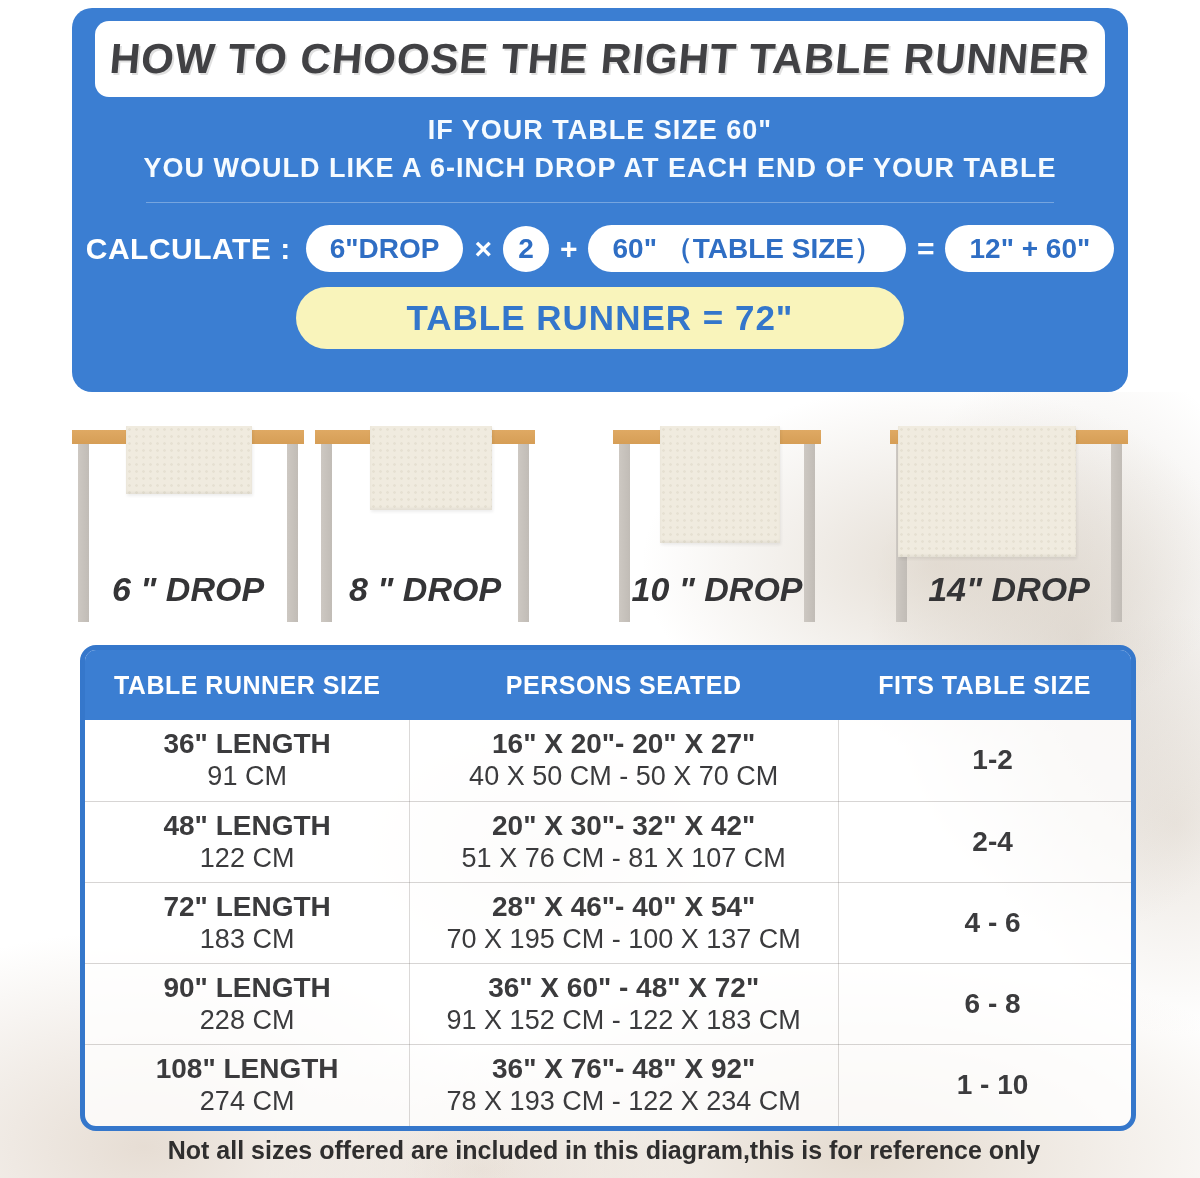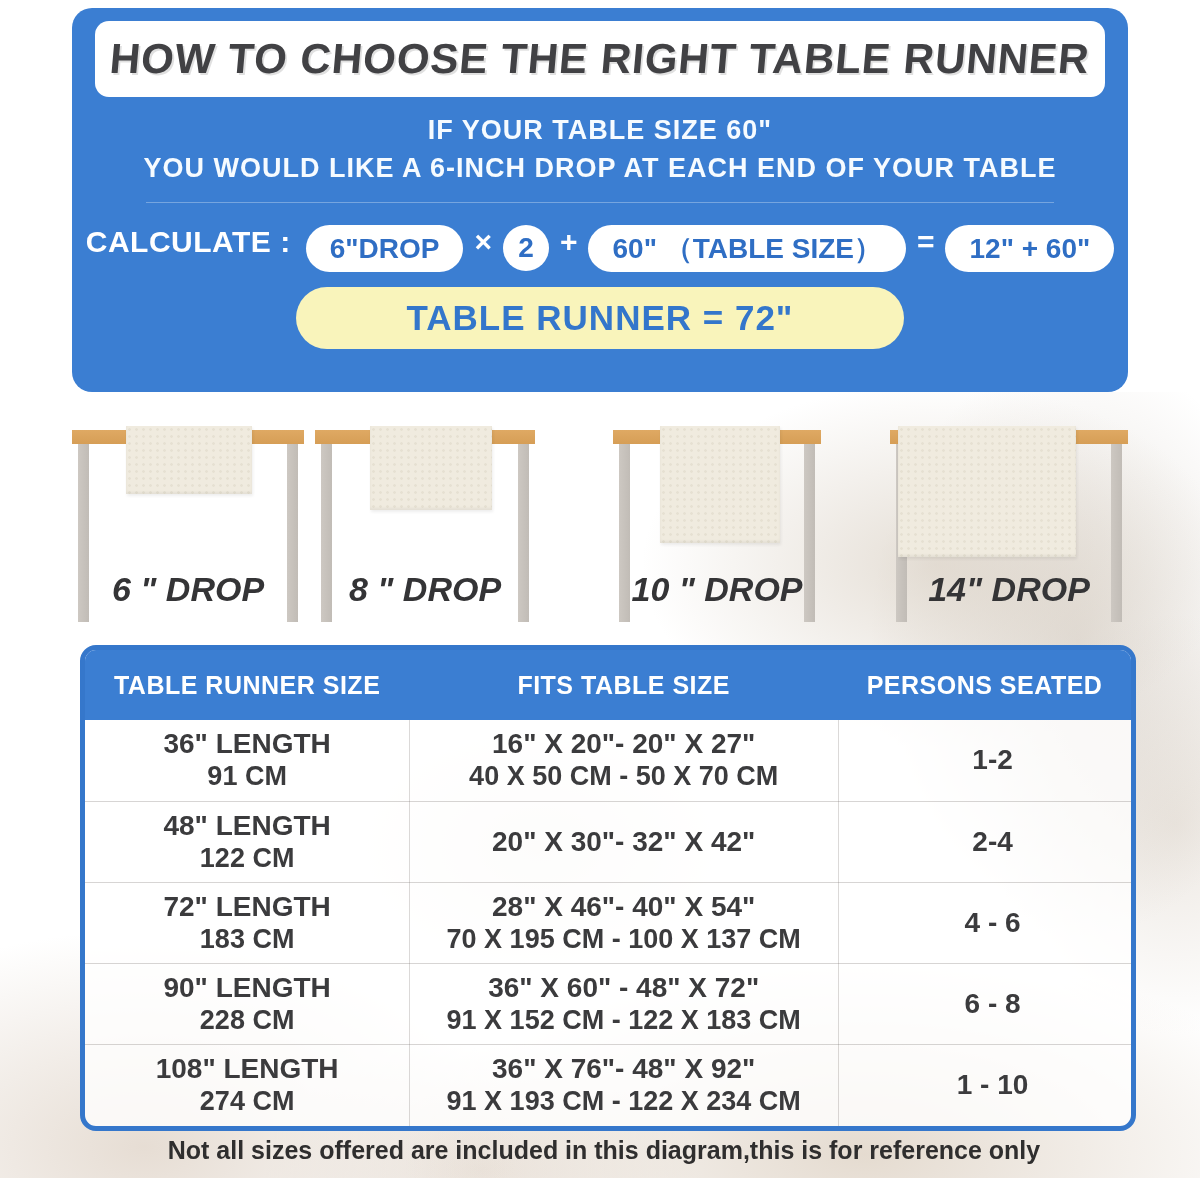--- a/index.html
+++ b/index.html
@@ -38,21 +38,21 @@
   .title-box h1 {
     font-size:42px; font-weight:800; color:#414144; letter-spacing:1px;
     transform:skewX(-5deg); text-shadow:2px 2px 0 rgba(0,0,0,.12); white-space:nowrap;
   }
   .intro { text-align:center; color:#f6fbff; }
   .intro .i1 { margin-top:18px; font-size:27px; font-weight:700; letter-spacing:1px; }
   .intro .i2 { margin-top:7px;  font-size:27px; font-weight:700; letter-spacing:1px; }
   .divider { margin:18px auto 0; width:86%; height:1px; background:rgba(255,255,255,.3); }
 
   .calc-row {
-    margin-top:22px; display:flex; justify-content:center; gap:11px;
+    margin-top:22px; display:flex; align-items:center; justify-content:center; gap:11px;
     color:#ffffff;
   }
   .calc-label { font-size:30px; font-weight:800; letter-spacing:.5px; margin-right:4px; }
   .pill {
     background:#ffffff; color:#2f6ec4; font-weight:800; font-size:28px;
     height:47px; border-radius:24px; padding:0 24px;
     display:flex; align-items:center; white-space:nowrap;
   }
   .op { font-size:30px; font-weight:800; }
   .circle {
@@ -110,21 +110,21 @@
   }
   .tbody { position:relative; height:406px; }
   .vsep { position:absolute; top:0; bottom:0; width:1px; background:rgba(110,105,100,.25); }
   .vsep.v1 { left:31%; } .vsep.v2 { left:72%; }
   .trow {
     display:grid; grid-template-columns:31% 41% 28%; height:81px; align-items:center;
   }
   .trow + .trow { border-top:1px solid rgba(110,105,100,.28); }
   .cell { text-align:center; color:#3b3b3d; line-height:1.17; }
   .cell .l1 { font-size:28px; font-weight:700; }
-  .cell .l2 { font-size:27px; font-weight:700; }
+  .cell .l2 { font-size:27px; font-weight:400; }
   .c3 .l1 { font-size:28px; font-weight:700;padding-left:16px; }
 
   
   .footer-note {
     position:absolute; left:0; top:1136px; width:1200px; text-align:center;
     font-size:25px; font-weight:700; color:#2f2e2e;padding-left:8px;
   }
 </style>
 </head>
 <body>
@@ -182,22 +182,22 @@
       <div class="leg leg-l"></div>
       <div class="leg leg-r"></div>
       <div class="cloth"></div>
       <figcaption class="drop-label">14" DROP</figcaption>
     </figure>
   </section>
 
   <section class="size-panel">
     <div class="thead">
       <div class="th">TABLE RUNNER SIZE</div>
+      <div class="th">PERSONS SEATED</div>
       <div class="th">FITS TABLE SIZE</div>
-      <div class="th">PERSONS SEATED</div>
     </div>
     <div class="tbody">
       <div class="vsep v1"></div>
       <div class="vsep v2"></div>
 
       <div class="trow">
         <div class="cell c1">
           <div class="l1">36" LENGTH</div>
           <div class="l2">91 CM</div>
         </div>
@@ -210,20 +210,21 @@
         </div>
       </div>
 
       <div class="trow">
         <div class="cell c1">
           <div class="l1">48" LENGTH</div>
           <div class="l2">122 CM</div>
         </div>
         <div class="cell c2">
           <div class="l1">20" X 30"- 32" X 42"</div>
+          <div class="l2">51 X 76 CM - 81 X 107 CM</div>
         </div>
         <div class="cell c3">
           <div class="l1">2-4</div>
         </div>
       </div>
 
       <div class="trow">
         <div class="cell c1">
           <div class="l1">72" LENGTH</div>
           <div class="l2">183 CM</div>
@@ -251,21 +252,21 @@
         </div>
       </div>
 
       <div class="trow">
         <div class="cell c1">
           <div class="l1">108" LENGTH</div>
           <div class="l2">274 CM</div>
         </div>
         <div class="cell c2">
           <div class="l1">36" X 76"- 48" X 92"</div>
-          <div class="l2">91 X 193 CM - 122 X 234 CM</div>
+          <div class="l2">78 X 193 CM - 122 X 234 CM</div>
         </div>
         <div class="cell c3">
           <div class="l1">1 - 10</div>
         </div>
       </div>
 
     </div>
   </section>
 
   <div class="footer-note">Not all sizes offered are included in this diagram,this is for reference only</div>

